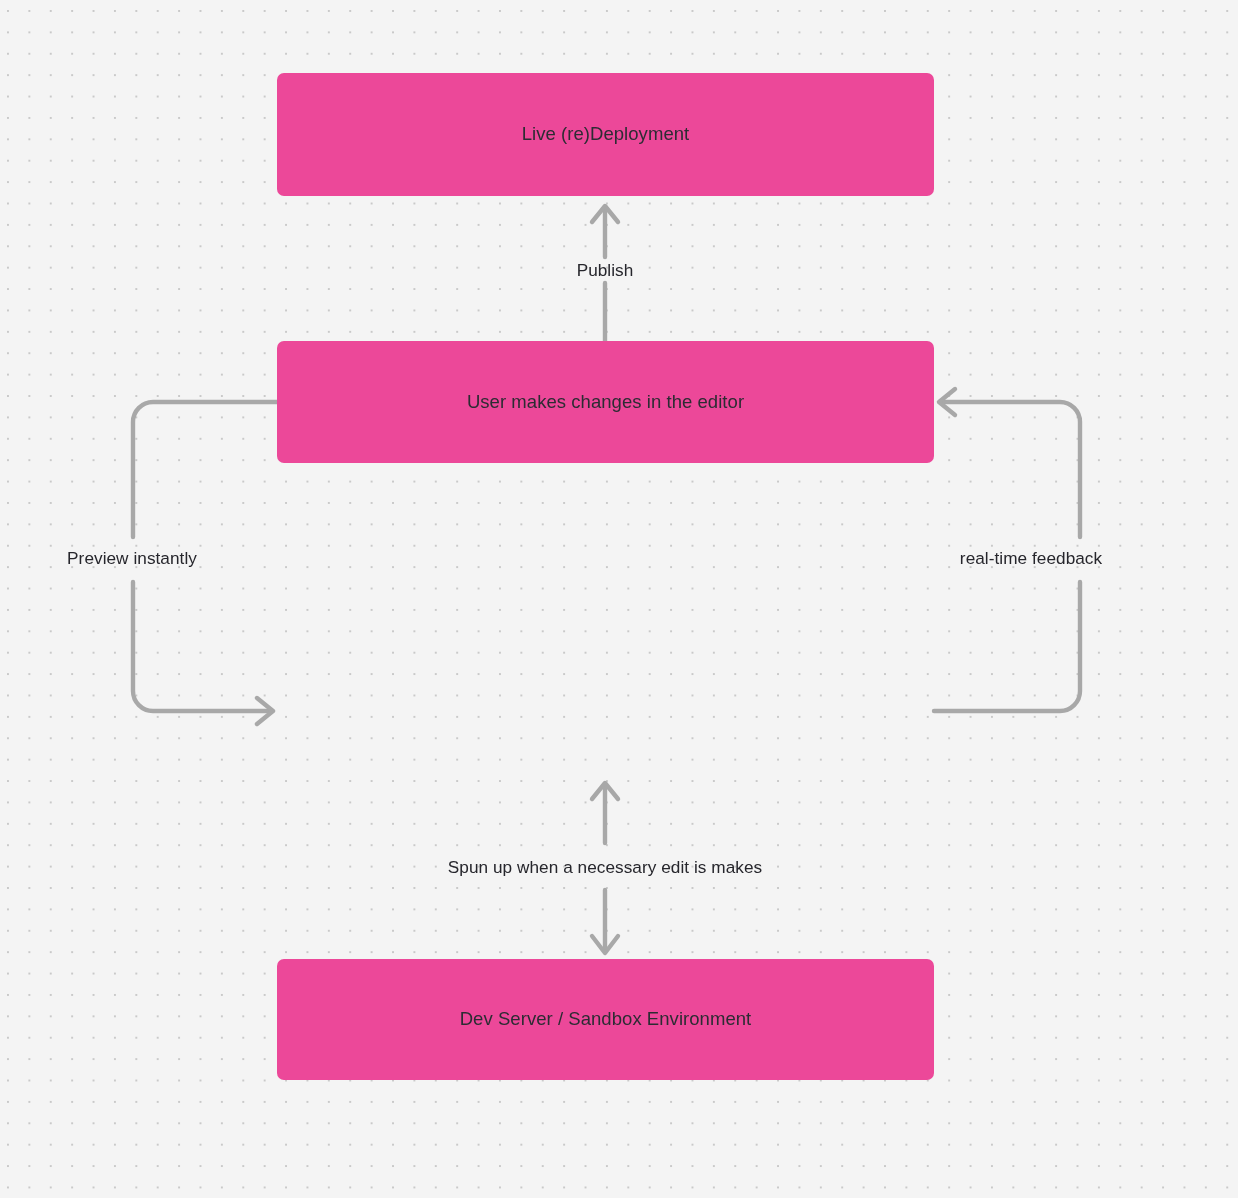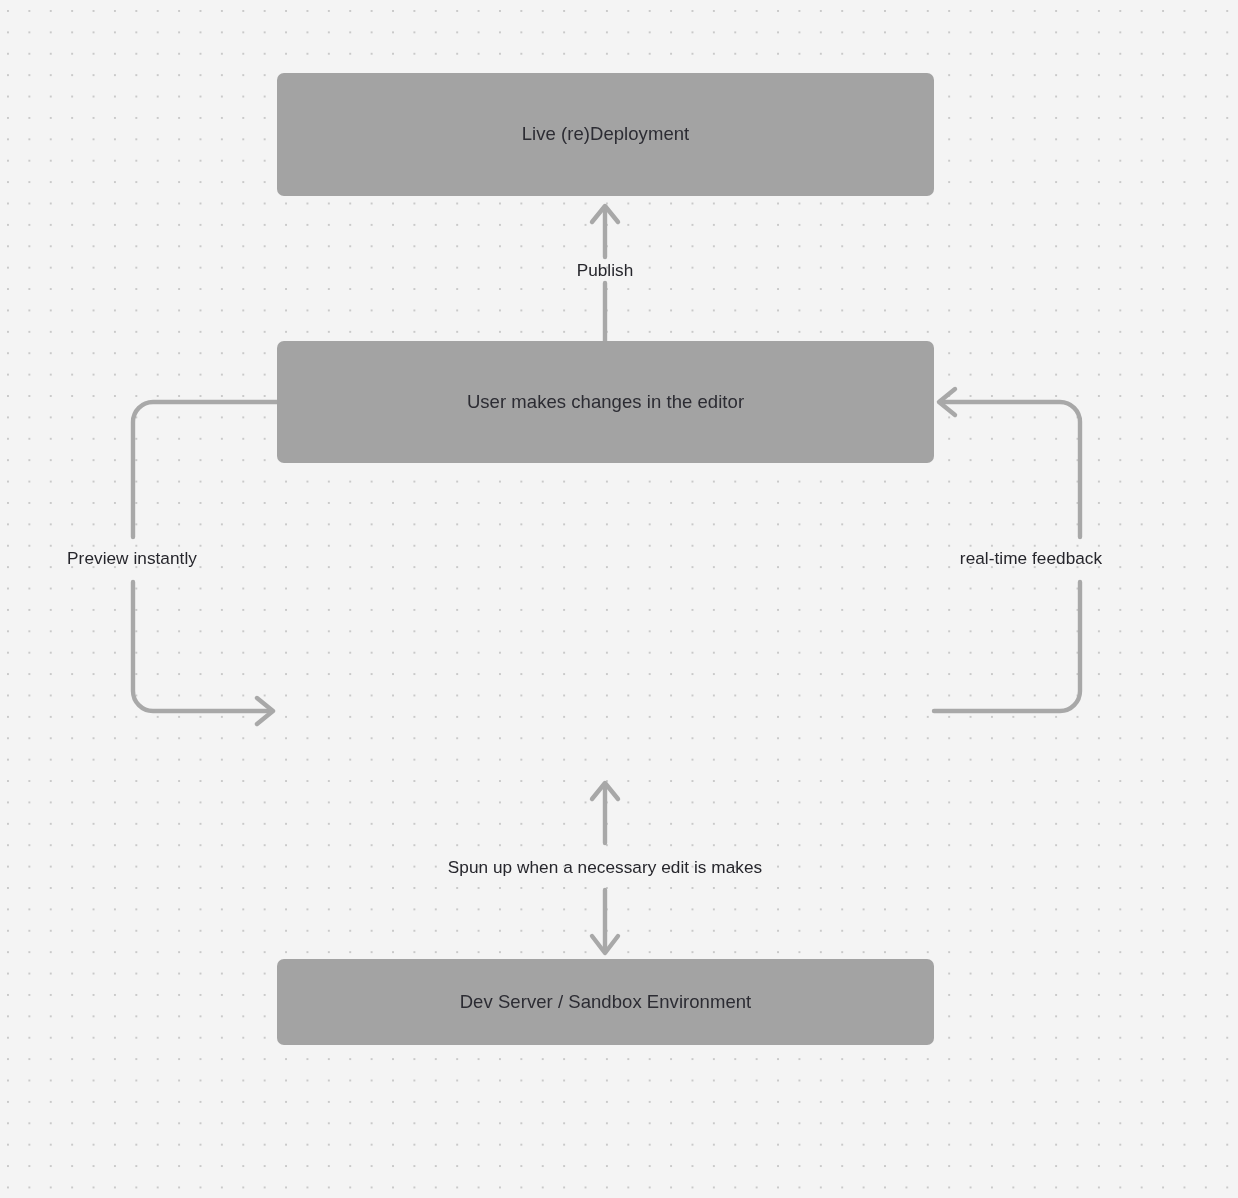--- a/index.html
+++ b/index.html
@@ -26,21 +26,21 @@
   .edge-layer {
     position: absolute;
     left: 0;
     top: 0;
     width: 1238px;
     height: 1198px;
     pointer-events: none;
   }
   .node {
     position: absolute;
-    background: #a3a3a3;
+    background: #ec4899;
     border-radius: 7px;
     display: flex;
     align-items: center;
     justify-content: center;
     box-sizing: border-box;
   }
   .node-label {
     font-size: 18.5px;
     color: #2c2c33;
     letter-spacing: 0.05px;
@@ -55,21 +55,21 @@
     letter-spacing: 0.05px;
     white-space: nowrap;
     transform: translate(-50%, -50%);
     text-align: right;
   }
 
   
   #node-live        { left: 277px; top: 73px;  width: 657px; height: 123px; }
   #node-editor      { left: 277px; top: 341px; width: 657px; height: 122px; }
   #node-preview     { left: 277px; top: 651px; width: 657px; height: 121px; }
-  #node-devserver   { left: 277px; top: 959px; width: 657px; height: 86px; }
+  #node-devserver   { left: 277px; top: 959px; width: 657px; height: 121px; }
 
   
   #label-publish      { left: 605px; top: 270px; }
   #label-updates      { left: 132px; top: 558px; }
   #label-realtime     { left: 1031px; top: 558px; }
   #label-spun         { left: 605px; top: 867px; }
 </style>
 </head>
 <body>
 

